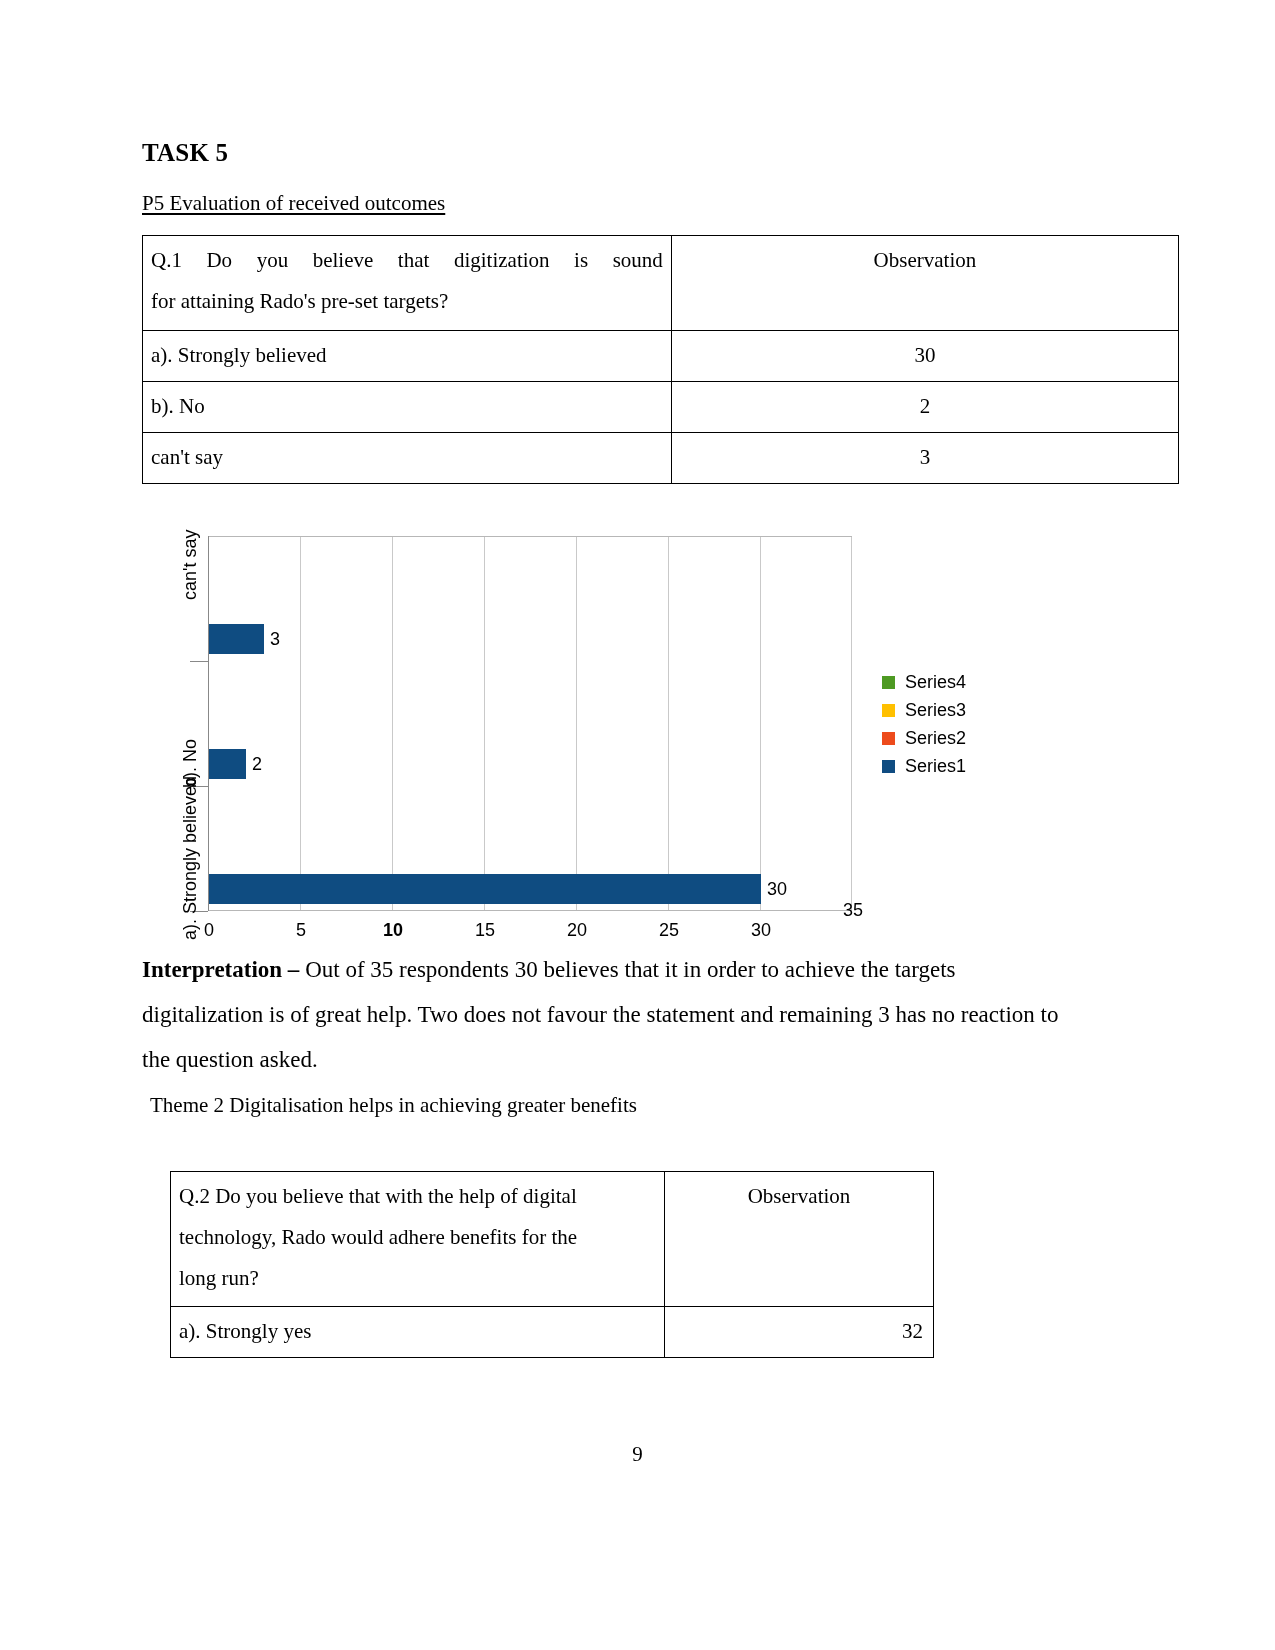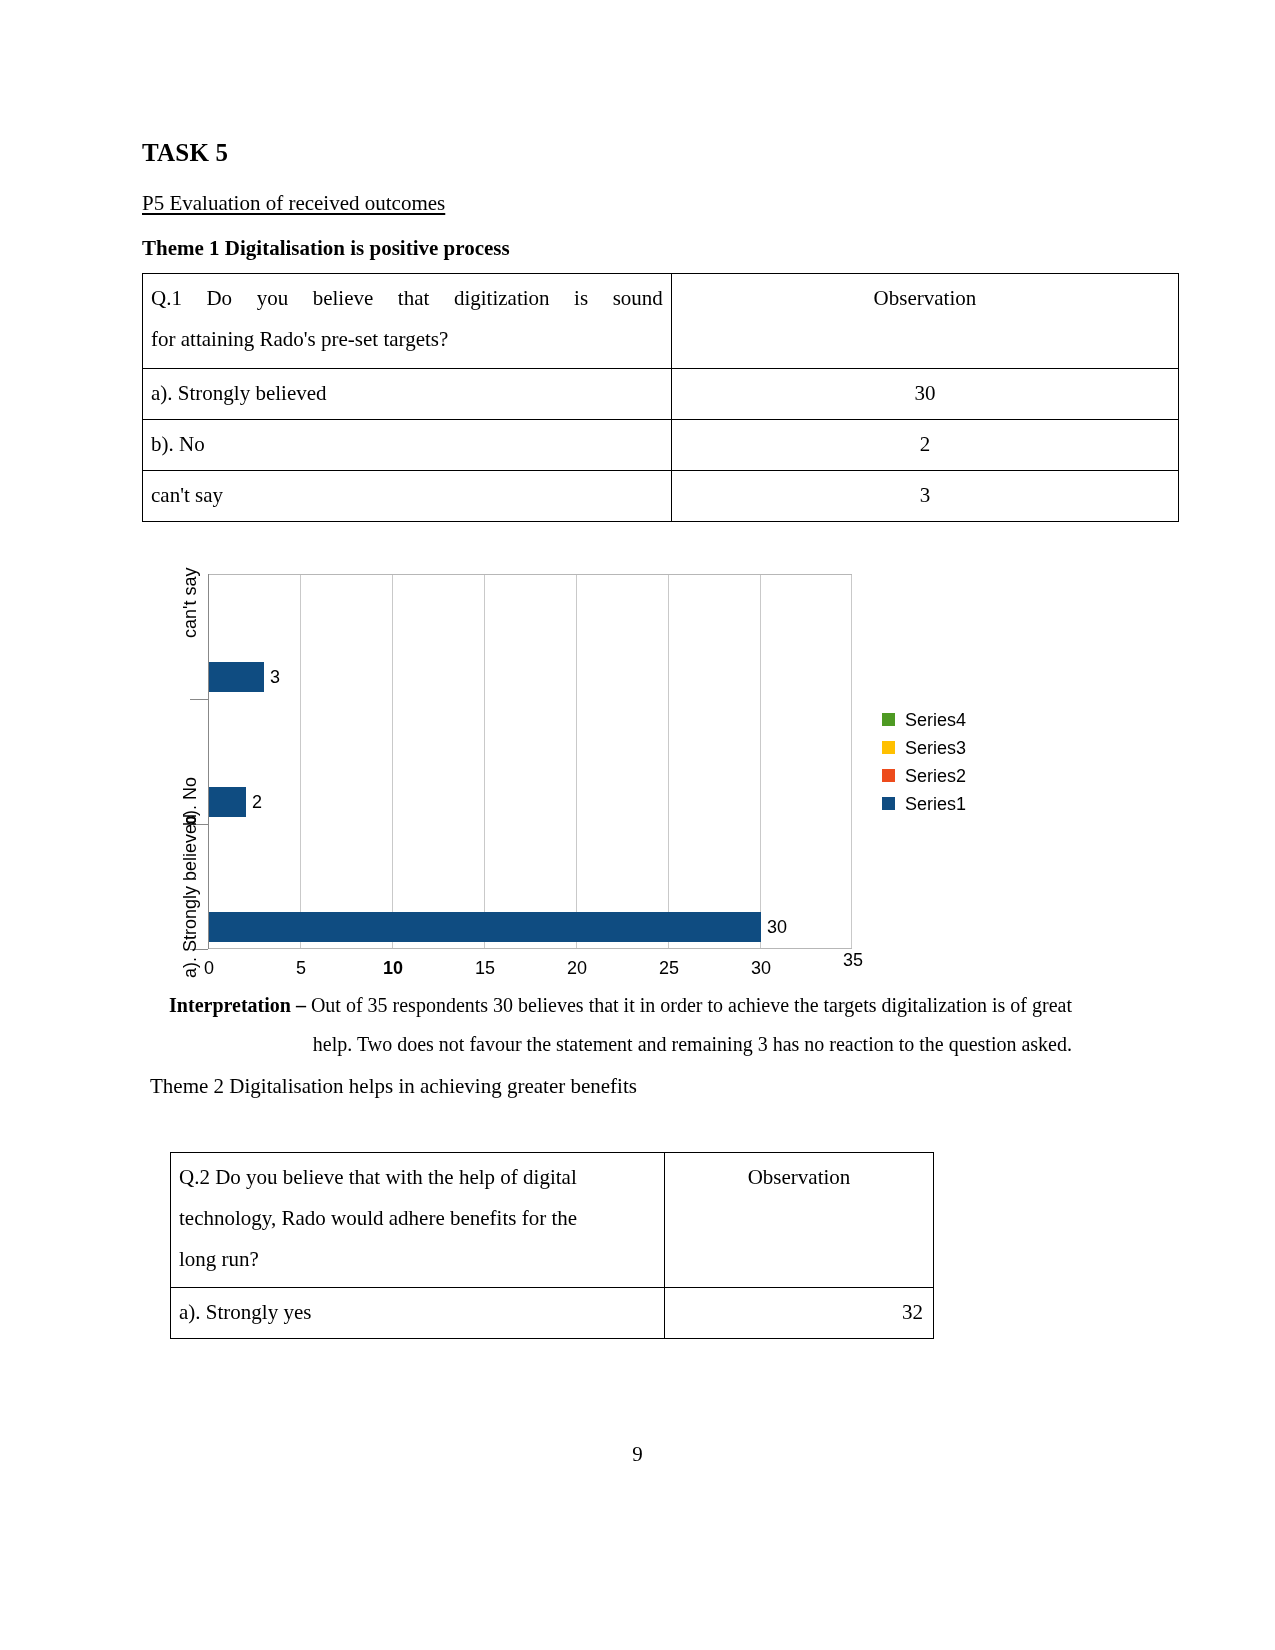--- a/index.html
+++ b/index.html
@@ -50,24 +50,24 @@
     font-weight: bold;
     line-height: 1.3;
     margin: 0 0 10px 0;
   }
   .theme2-line {
     font-size: 21px;
     line-height: 1.35;
     margin: 8px;
   }
   .interp-para {
-    font-size: 20px;
+    font-size: 23px;
     line-height: 1.95;
     margin: 0 0 0 0;
-    text-align: right;
+    text-align: left;
   }
   .interp-label {
     font-weight: bold;
   }
 
   
   table.doc-table {
     border-collapse: collapse;
     table-layout: fixed;
   }
@@ -236,21 +236,20 @@
 
 <div class="page">
   <div class="content">
 
     <div class="task-heading">TASK 5</div>
 
     <div>
       <span class="p5-line">P5 Evaluation of received outcomes</span>
     </div>
 
-    <div class="theme1-line">Theme 1 Digitalisation is positive process</div>
 
     <table class="doc-table" id="table-q1">
       <colgroup>
         <col class="col-q">
         <col class="col-o">
       </colgroup>
       <tbody>
         <tr>
           <td class="q-cell">
             <span class="jline">Q.1  Do  you  believe  that  digitization  is  sound</span>
@@ -306,21 +305,21 @@
         <div class="ycat-label" style="left:38px; top:260px;">b). No</div>
         <div class="ycat-label" style="left:38px; top:412px;">a). Strongly believed</div>
 
         <div class="xtick-label" style="left:42px;  top:392px;">0</div>
         <div class="xtick-label" style="left:134px; top:392px;">5</div>
         <div class="xtick-label" style="left:226px; top:392px;font-weight:bold;">10</div>
         <div class="xtick-label" style="left:318px; top:392px;">15</div>
         <div class="xtick-label" style="left:410px; top:392px;">20</div>
         <div class="xtick-label" style="left:502px; top:392px;">25</div>
         <div class="xtick-label" style="left:594px; top:392px;">30</div>
-        <div class="xtick-label" style="left:686px; top:384px;">35</div>
+        <div class="xtick-label" style="left:686px; top:372px;">35</div>
 
         <div class="legend">
           <div class="legend-row">
             <span class="legend-swatch" style="background:#4e9a23;"></span>
             <span class="legend-text">Series4</span>
           </div>
           <div class="legend-row">
             <span class="legend-swatch" style="background:#ffc000;"></span>
             <span class="legend-text">Series3</span>
           </div>

